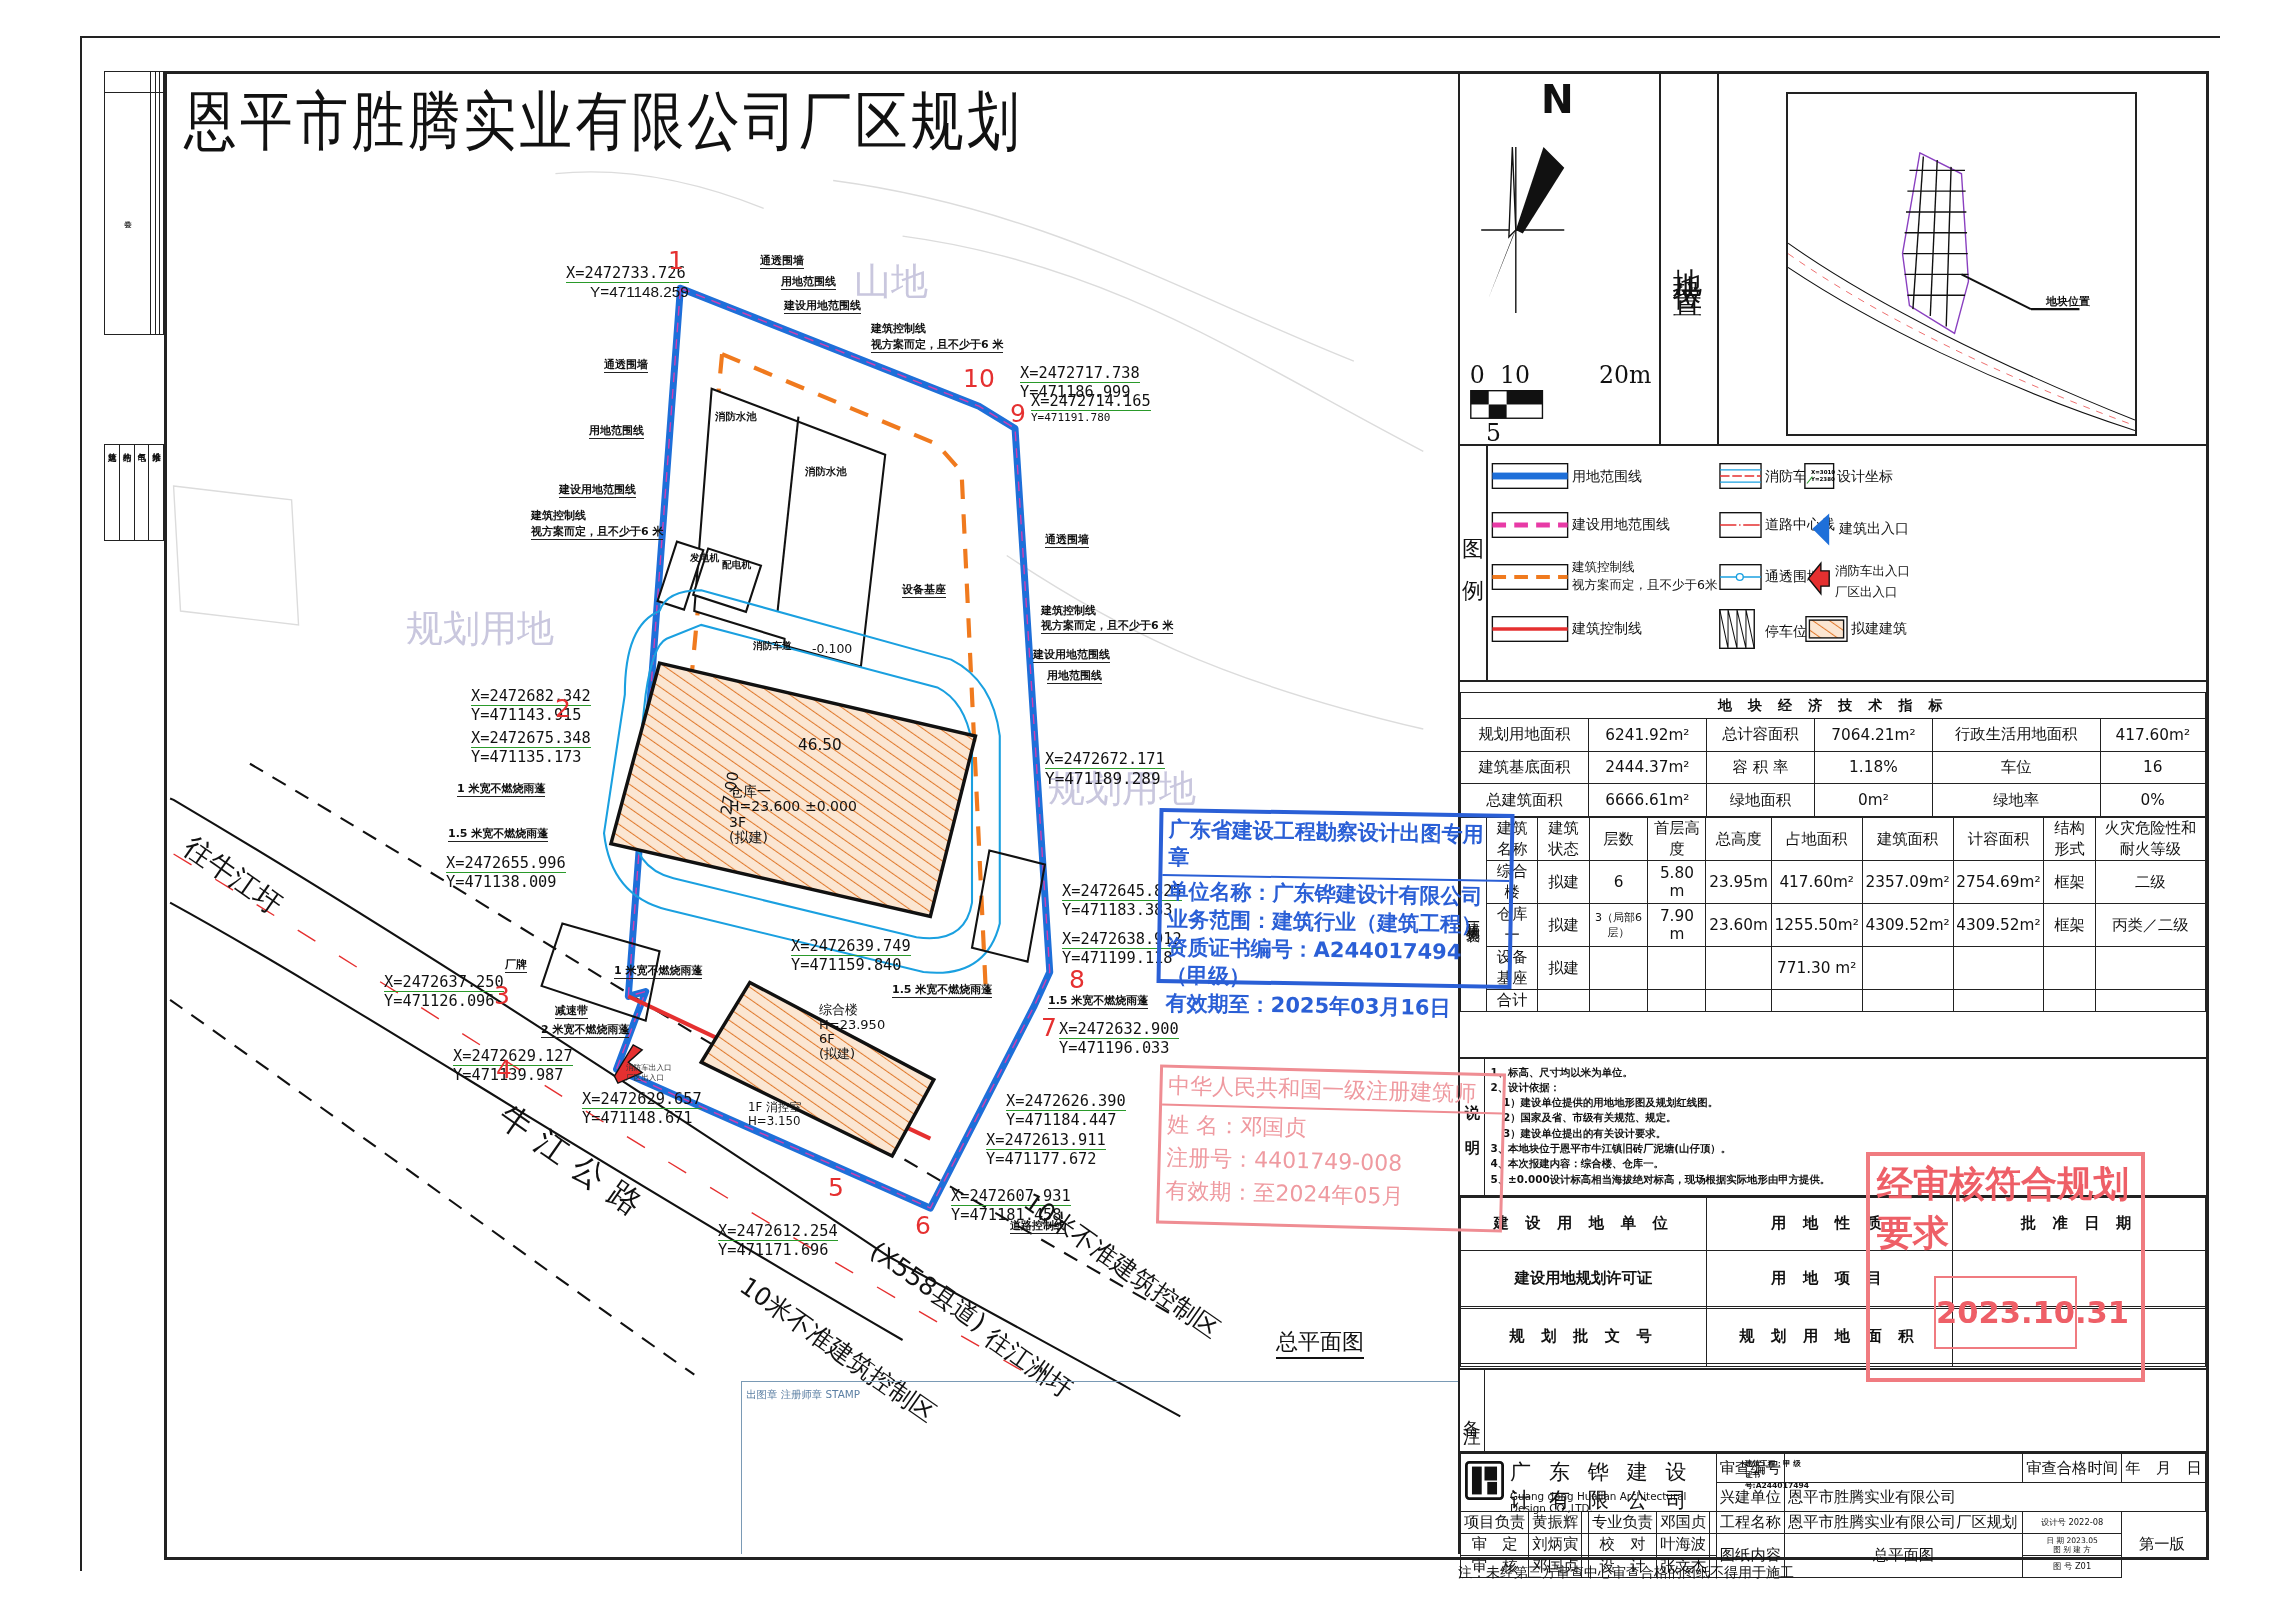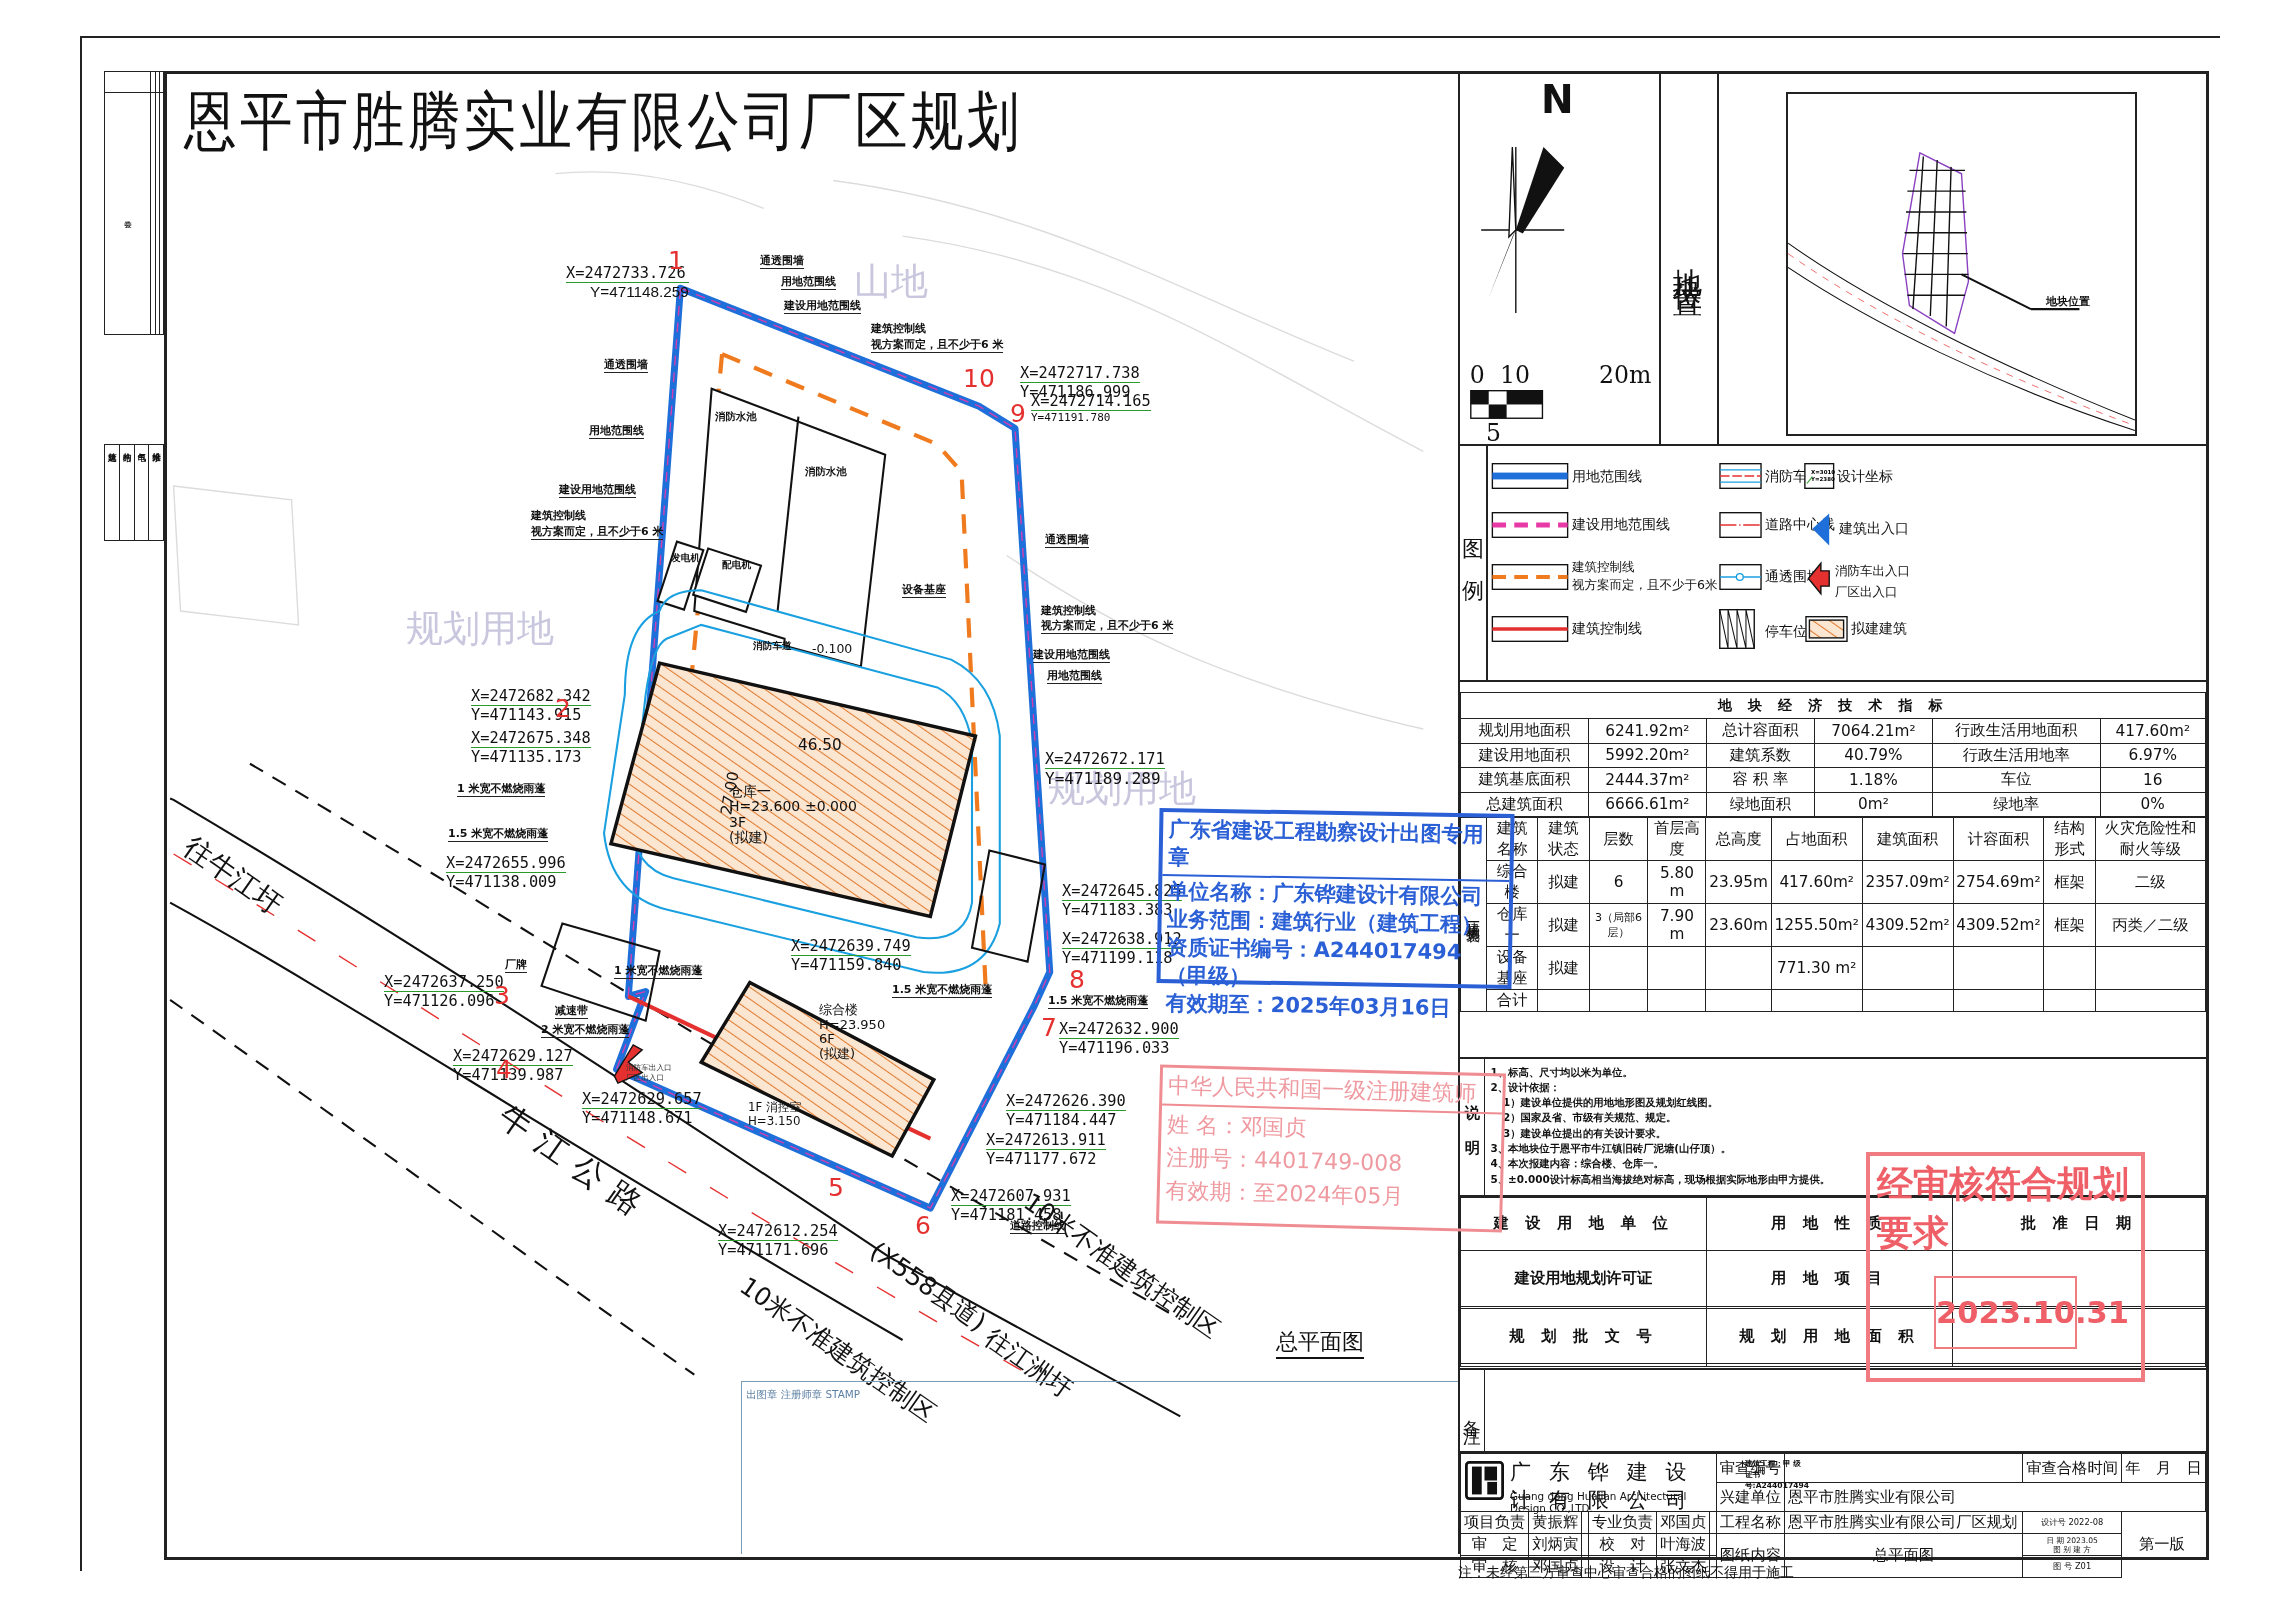--- a/index.html
+++ b/index.html
@@ -221,21 +221,21 @@
   <div>H=23.950</div>
   <div>6F</div>
   <div>(拟建)</div>
 </div>
 <div class="abs" style="left:748px;top:1100px;font-size:11.8px;line-height:14px;">
   <div>1F 消控室</div>
   <div>H=3.150</div>
 </div>
 <div class="abs" style="left:715px;top:410px;font-size:10.4px;font-weight:bold;">消防水池</div>
 <div class="abs" style="left:805px;top:465px;font-size:10.4px;font-weight:bold;">消防水池</div>
-<div class="abs" style="left:671px;top:552px;font-size:9.7px;font-weight:bold;">发电机</div>
+<div class="abs" style="left:671px;top:552px;font-size:9.7px;font-weight:bold;padding-left:19px;">发电机</div>
 <div class="abs" style="left:722px;top:559px;font-size:9.7px;font-weight:bold;">配电机</div>
 <div class="abs ann" style="left:902px;top:582px;">设备基座</div>
 <div class="abs ann" style="left:505px;top:957px;">厂牌</div>
 <div class="abs ann" style="left:555px;top:1003px;">减速带</div>
 
 <div class="abs ann" style="left:760px;top:253px;">通透围墙</div>
 <div class="abs ann" style="left:781px;top:274px;">用地范围线</div>
 <div class="abs ann" style="left:784px;top:298px;">建设用地范围线</div>
 <div class="abs ann" style="left:871px;top:321px;border:none">建筑控制线</div>
 <div class="abs ann" style="left:871px;top:337px;">视方案而定，且不少于6 米</div>
@@ -430,28 +430,20 @@
           <tr style="height:26px">
             <td colspan="6" style="font-weight:bold;letter-spacing:5.6px;font-size:14px;">地 块 经 济 技 术 指 标</td>
           </tr>
       <tr>
             <td>规划用地面积</td>
             <td>6241.92m²</td>
             <td>总计容面积</td>
             <td>7064.21m²</td>
             <td>行政生活用地面积</td>
             <td>417.60m²</td>
-          </tr>
-      <tr>
-            <td>建设用地面积</td>
-            <td>5992.20m²</td>
-            <td>建筑系数</td>
-            <td>40.79%</td>
-            <td>行政生活用地率</td>
-            <td>6.97%</td>
           </tr>
       <tr>
             <td>建筑基底面积</td>
             <td>2444.37m²</td>
             <td>容 积 率</td>
             <td>1.18%</td>
             <td>车位</td>
             <td>16</td>
           </tr>
       <tr>

